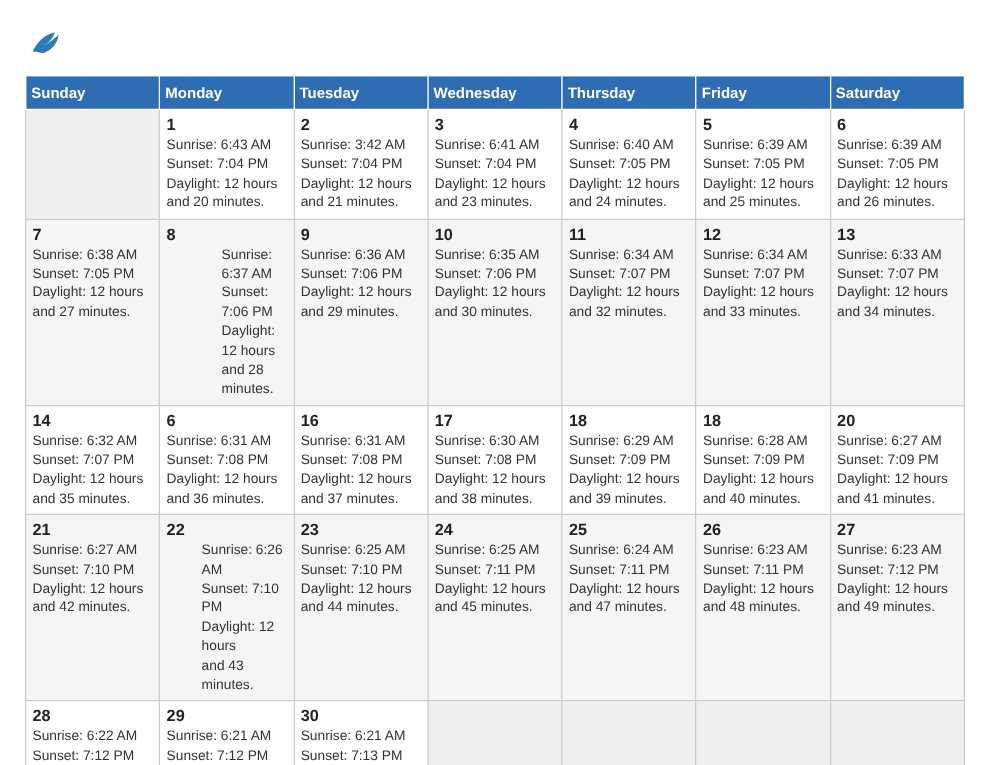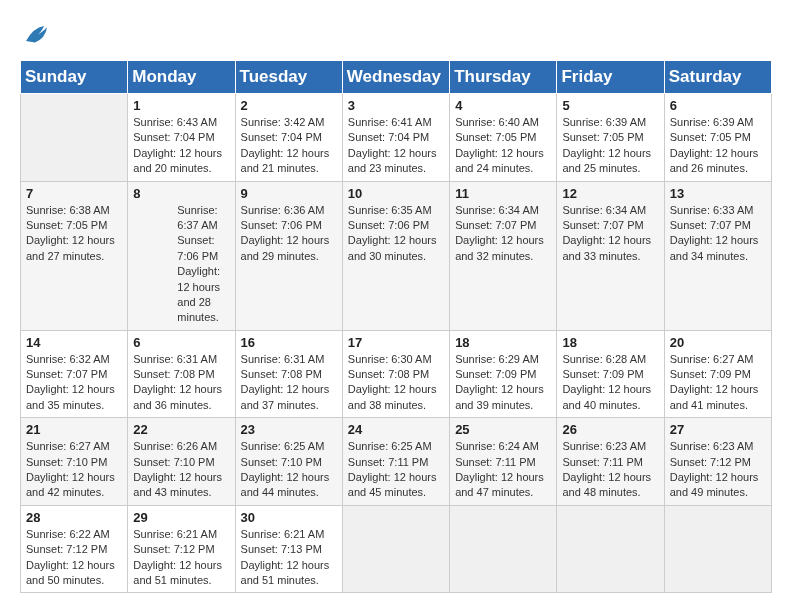--- a/index.html
+++ b/index.html
@@ -49,21 +49,21 @@
     .calendar {
       width: 100%;
       border-collapse: collapse;
       font-size: 11px;
     }
     .calendar th {
       background-color: #2e6db4;
       color: #fff;
       padding: 6px 4px;
       text-align: left;
-      font-size: 17px;
+      font-size: 12px;
       border: 1px solid #fff;
     }
     .calendar td {
       border: 1px solid #ccc;
       vertical-align: top;
       padding: 4px 5px;
       min-height: 80px;
       height: 80px;
       width: 107px;
     }
@@ -271,21 +271,21 @@
       <tr>
         <td>
           <span class="day-num">21</span>
           <div class="day-info" style="white-space: pre-line;">Sunrise: 6:27 AM
 Sunset: 7:10 PM
 Daylight: 12 hours
 and 42 minutes.</div>
         </td>
         <td>
           <span class="day-num">22</span>
-          <div class="day-info" style="white-space: pre-line;">Sunrise: 6:26 AM
+          <div class="day-info" style="white-space: pre-line; margin-left: 28px;">Sunrise: 6:26 AM
 Sunset: 7:10 PM
 Daylight: 12 hours
 and 43 minutes.</div>
         </td>
         <td>
           <span class="day-num">23</span>
           <div class="day-info" style="white-space: pre-line;">Sunrise: 6:25 AM
 Sunset: 7:10 PM
 Daylight: 12 hours
 and 44 minutes.</div>

